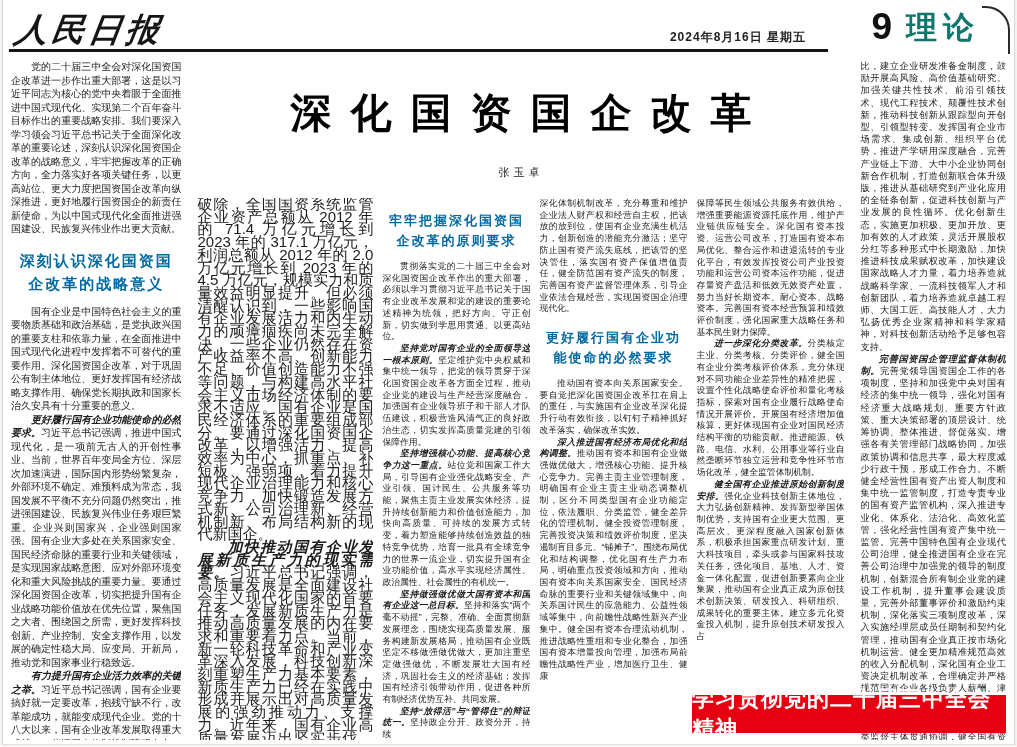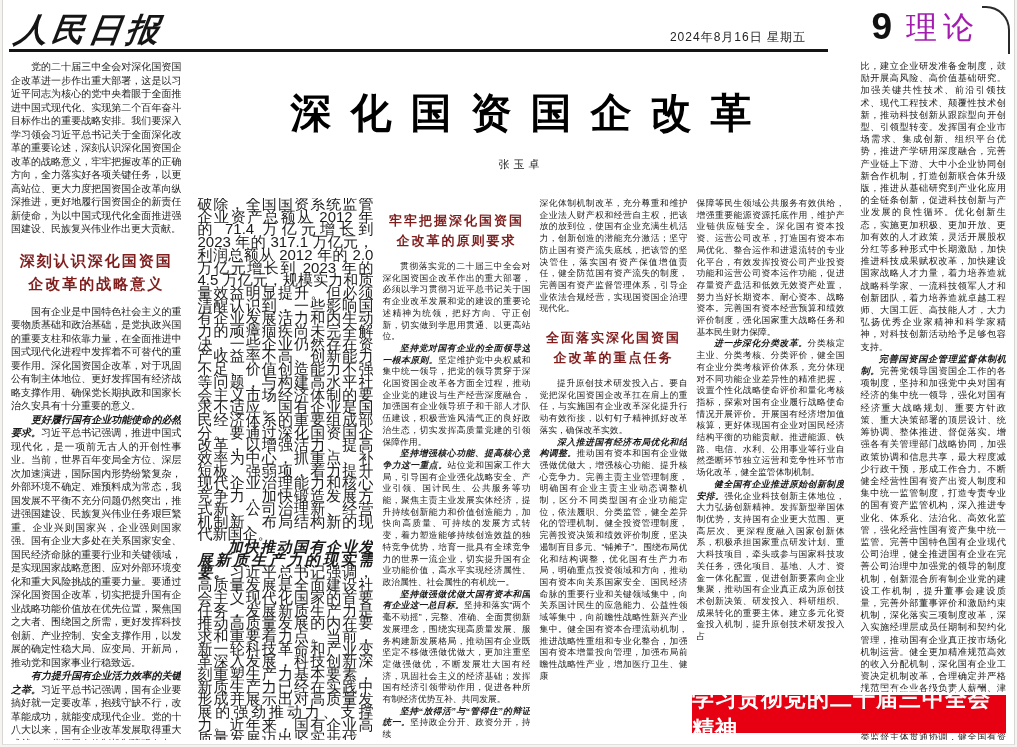--- a/index.html
+++ b/index.html
@@ -4,48 +4,48 @@
 <style>
   html,body{margin:0;padding:0;background:#f5f4f2;}
   .page{position:relative;width:1013px;height:745px;margin:0 auto;background:#ffffff;
         border-left:1px solid #d8d6d2;border-right:1px solid #d8d6d2;border-bottom:1px solid #e2e0dc;
         box-sizing:border-box;overflow:hidden;font-family:"Liberation Sans",sans-serif;color:#1b1b1b;}
   
   .hdr{position:relative;height:57px;}
   .masthead{position:absolute;left:12px;top:8px;font-family:"DejaVu Serif",serif;
             font-size:33px;font-weight:bold;font-style:italic;transform:skewX(-8deg);
             letter-spacing:4px;color:#151515;}
-  .dateline{position:absolute;right:208px;bottom:11px;font-size:12px;font-weight:normal;letter-spacing:1px;color:#222;}
+  .dateline{position:absolute;right:208px;bottom:11px;font-size:12px;font-weight:bold;letter-spacing:1px;color:#222;}
   .pagebox{position:absolute;right:34px;top:8px;display:flex;align-items:flex-end;gap:14px;}
   .pagenum{font-size:37px;font-weight:bold;line-height:1;color:#111;}
-  .section{font-size:31px;font-weight:normal;letter-spacing:6px;line-height:1.05;color:#a21caf;}
+  .section{font-size:31px;font-weight:bold;letter-spacing:6px;line-height:1.05;color:#0f766e;}
   .head-rule{position:absolute;left:6px;right:186px;bottom:5px;height:3px;background:#151515;}
   .corner-arc{position:absolute;right:4px;top:6px;width:26px;height:46px;
               border-top:2px solid #2a2a2a;border-right:2px solid #2a2a2a;border-top-right-radius:24px;}
   
   .bod{position:absolute;left:8px;right:8px;top:60px;bottom:4px;display:flex;gap:16px;}
   .col{overflow:hidden;text-align:justify;box-sizing:border-box;}
   .c1{width:178px;font-size:10px;line-height:13.5px;}
   .mid{width:647px;display:flex;flex-direction:column;}
   .midcols{flex:1;display:flex;gap:9px;overflow:hidden;}
   .c2{width:176px;font-size:15px;line-height:12.7px;}
   .c3,.c4,.c5{width:148px;font-size:8.8px;line-height:11.7px;}
   .c5{padding-bottom:52px;}
   .c6{width:152px;font-size:9.2px;line-height:12.2px;padding-bottom:92px;}
   .np-p{margin:0;text-indent:2em;}
   .np-p.cont{text-indent:0;}
   .lead{font-weight:bold;font-style:italic;font-family:"Liberation Serif",serif;}
-  .col-h{font-weight:bold;text-align:center;text-indent:0;letter-spacing:2px;color:#7f1d1d;margin:13px 2px 10px;}
+  .col-h{font-weight:bold;text-align:center;text-indent:0;letter-spacing:2px;color:#0369a1;margin:13px 2px 10px;}
   .c1 .col-h{font-size:15px;line-height:23px;}
   .c3 .col-h,.c4 .col-h{font-size:13px;line-height:20px;}
   
   .headline-block{height:138px;text-align:center;padding-top:26px;box-sizing:border-box;}
   .headline{margin:0;font-size:41px;font-weight:900;letter-spacing:19px;color:#000000;
             font-family:"Liberation Sans",sans-serif;white-space:nowrap;text-indent:19px;}
-  .author{margin-top:16px;font-size:11px;letter-spacing:4px;font-family:"DejaVu Serif",serif;color:#222;}
+  .author{margin-top:24px;font-size:11px;letter-spacing:4px;font-family:"DejaVu Serif",serif;color:#222;}
   
   .banner{position:absolute;right:8px;bottom:11px;width:314px;height:38px;
           display:flex;align-items:center;justify-content:center;
           font-size:22px;font-weight:900;letter-spacing:1px;margin-top:8px;}
 </style>
 </head>
 <body>
 
 <div class="page">
 
@@ -82,22 +82,22 @@
         <div class="col c3" id="col2">
             <div class="col-h">牢牢把握深化国资国企改革的原则要求</div>
             <p class="np-p">贯彻落实党的二十届三中全会对深化国资国企改革作出的重大部署，必须以学习贯彻习近平总书记关于国有企业改革发展和党的建设的重要论述精神为统领，把好方向、守正创新，切实做到学思用贯通、以更高站位。</p>
             <p class="np-p"><span class="lead">坚持党对国有企业的全面领导这一根本原则。</span>坚定维护党中央权威和集中统一领导，把党的领导贯穿于深化国资国企改革各方面全过程，推动企业党的建设与生产经营深度融合，加强国有企业领导班子和干部人才队伍建设，积极营造风清气正的良好政治生态，切实发挥高质量党建的引领保障作用。</p>
             <p class="np-p"><span class="lead">坚持增强核心功能、提高核心竞争力这一重点。</span>站位党和国家工作大局，引导国有企业强化战略安全、产业引领、国计民生、公共服务等功能，聚焦主责主业发展实体经济，提升持续创新能力和价值创造能力，加快向高质量、可持续的发展方式转变，着力塑造能够持续创造效益的独特竞争优势，培育一批具有全球竞争力的世界一流企业，切实提升国有企业功能价值，高水平实现经济属性、政治属性、社会属性的有机统一。</p>
             <p class="np-p"><span class="lead">坚持做强做优做大国有资本和国有企业这一总目标。</span>坚持和落实“两个毫不动摇”，完整、准确、全面贯彻新发展理念，围绕实现高质量发展、服务构建新发展格局，推动国有企业既坚定不移做强做优做大，更加注重坚定做强做优，不断发展壮大国有经济，巩固社会主义的经济基础；发挥国有经济引领带动作用，促进各种所有制经济优势互补、共同发展。</p>
             <p class="np-p"><span class="lead">坚持“放得活”与“管得住”的辩证统一。</span>坚持政企分开、政资分开，持续</p>
           </div>
         <div class="col c4" id="col3">
             <p class="np-p cont">深化体制机制改革，充分尊重和维护企业法人财产权和经营自主权，把该放的放到位，使国有企业充满生机活力，创新创造的潜能充分激活；坚守防止国有资产流失底线，把该管的坚决管住，落实国有资产保值增值责任，健全防范国有资产流失的制度，完善国有资产监督管理体系，引导企业依法合规经营，实现国资国企治理现代化。</p>
-            <div class="col-h">全面落实深化国资国企改革的重点任务</div>
-            <p class="np-p">提升原创技术研发投入占。要自觉把深化国资国企改革扛在肩上的重任，与实施国有企业改革深化提升行动有效衔接，以钉钉子精神抓好改革落实，确保改革实效。</p>
+            <div class="col-h">更好履行国有企业功能使命的必然要求</div>
+            <p class="np-p">推动国有资本向关系国家安全。要自觉把深化国资国企改革扛在肩上的重任，与实施国有企业改革深化提升行动有效衔接，以钉钉子精神抓好改革落实，确保改革实效。</p>
             <p class="np-p"><span class="lead">深入推进国有经济布局优化和结构调整。</span>推动国有资本和国有企业做强做优做大，增强核心功能、提升核心竞争力。完善主责主业管理制度，明确国有企业主责主业动态调整机制，区分不同类型国有企业功能定位，依法履职、分类监管，健全差异化的管理机制。健全投资管理制度，完善投资决策和绩效评价制度，坚决遏制盲目多元、“铺摊子”。围绕布局优化和结构调整，优化国有生产力布局，明确重点投资领域和方向，推动国有资本向关系国家安全、国民经济命脉的重要行业和关键领域集中，向关系国计民生的应急能力、公益性领域等集中，向前瞻性战略性新兴产业集中。健全国有资本合理流动机制，推进战略性重组和专业化整合，加强国有资本增量投向管理，加强布局前瞻性战略性产业，增加医疗卫生、健康</p>
           </div>
         <div class="col c5" id="col4">
             <p class="np-p cont">保障等民生领域公共服务有效供给，增强重要能源资源托底作用，维护产业链供应链安全。深化国有资本投资、运营公司改革，打造国有资本布局优化、整合运作和进退流转的专业化平台，有效发挥投资公司产业投资功能和运营公司资本运作功能，促进存量资产盘活和低效无效资产处置，努力当好长期资本、耐心资本、战略资本。完善国有资本经营预算和绩效评价制度，强化国家重大战略任务和基本民生财力保障。</p>
             <p class="np-p"><span class="lead">进一步深化分类改革。</span>分类核定主业、分类考核、分类评价，健全国有企业分类考核评价体系，充分体现对不同功能企业差异性的精准把握，设置个性化战略使命评价和量化考核指标，探索对国有企业履行战略使命情况开展评价。开展国有经济增加值核算，更好体现国有企业对国民经济结构平衡的功能贡献。推进能源、铁路、电信、水利、公用事业等行业自然垄断环节独立运营和竞争性环节市场化改革，健全监管体制机制。</p>
             <p class="np-p"><span class="lead">健全国有企业推进原始创新制度安排。</span>强化企业科技创新主体地位，大力弘扬创新精神。发挥新型举国体制优势，支持国有企业更大范围、更高层次、更深程度融入国家创新体系，积极承担国家重点研发计划、重大科技项目，牵头或参与国家科技攻关任务，强化项目、基地、人才、资金一体化配置，促进创新要素向企业集聚，推动国有企业真正成为原创技术创新决策、研发投入、科研组织、成果转化的重要主体。建立多元化资金投入机制，提升原创技术研发投入占</p>
           </div>
       </div>
     </div>
 

